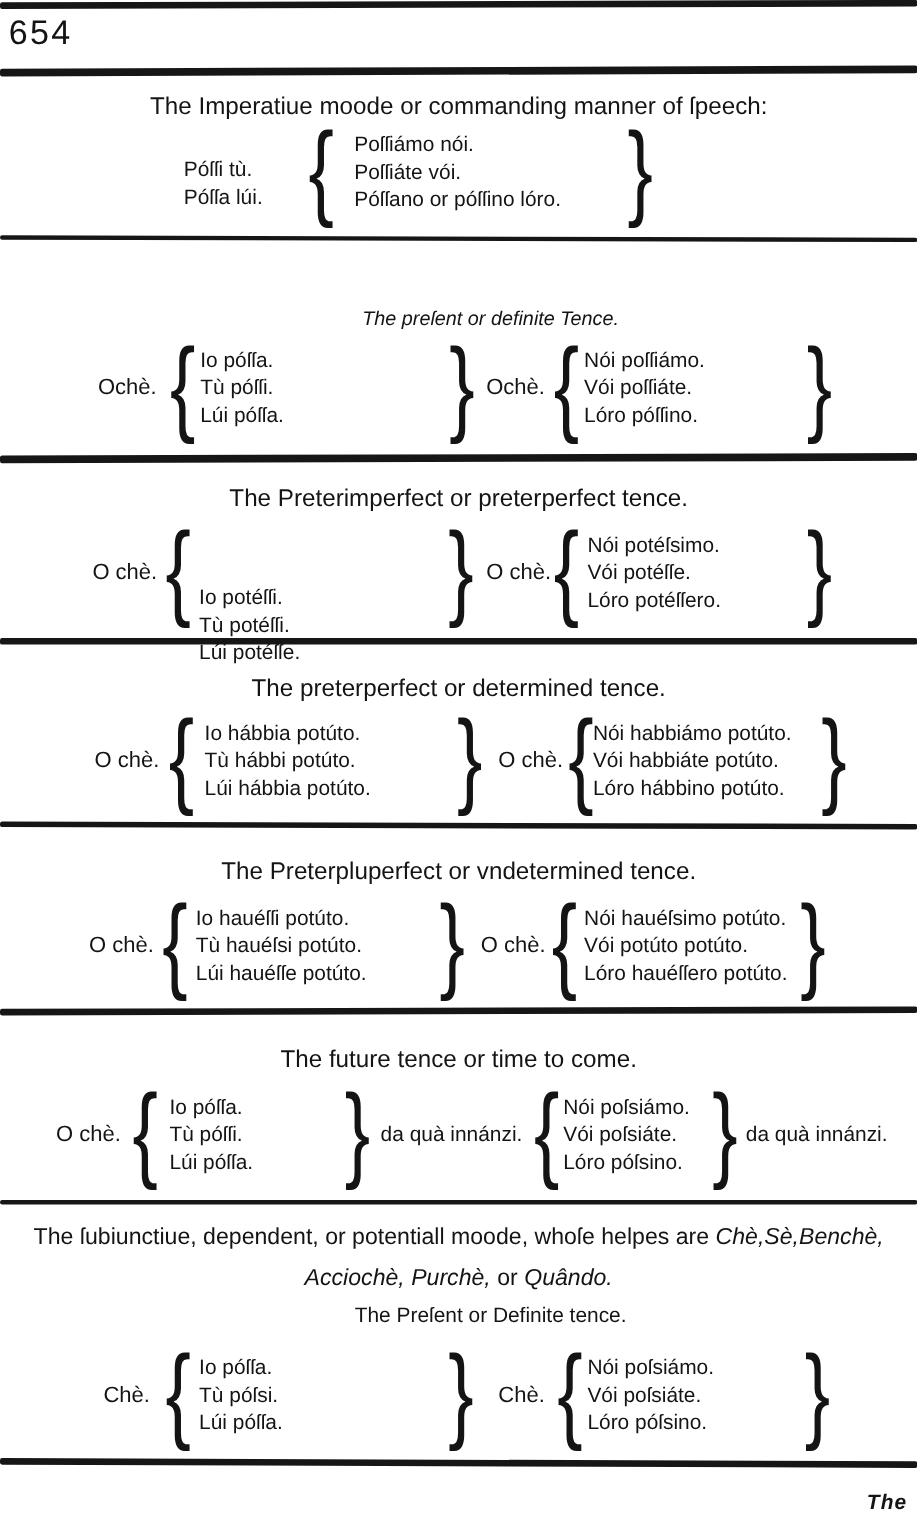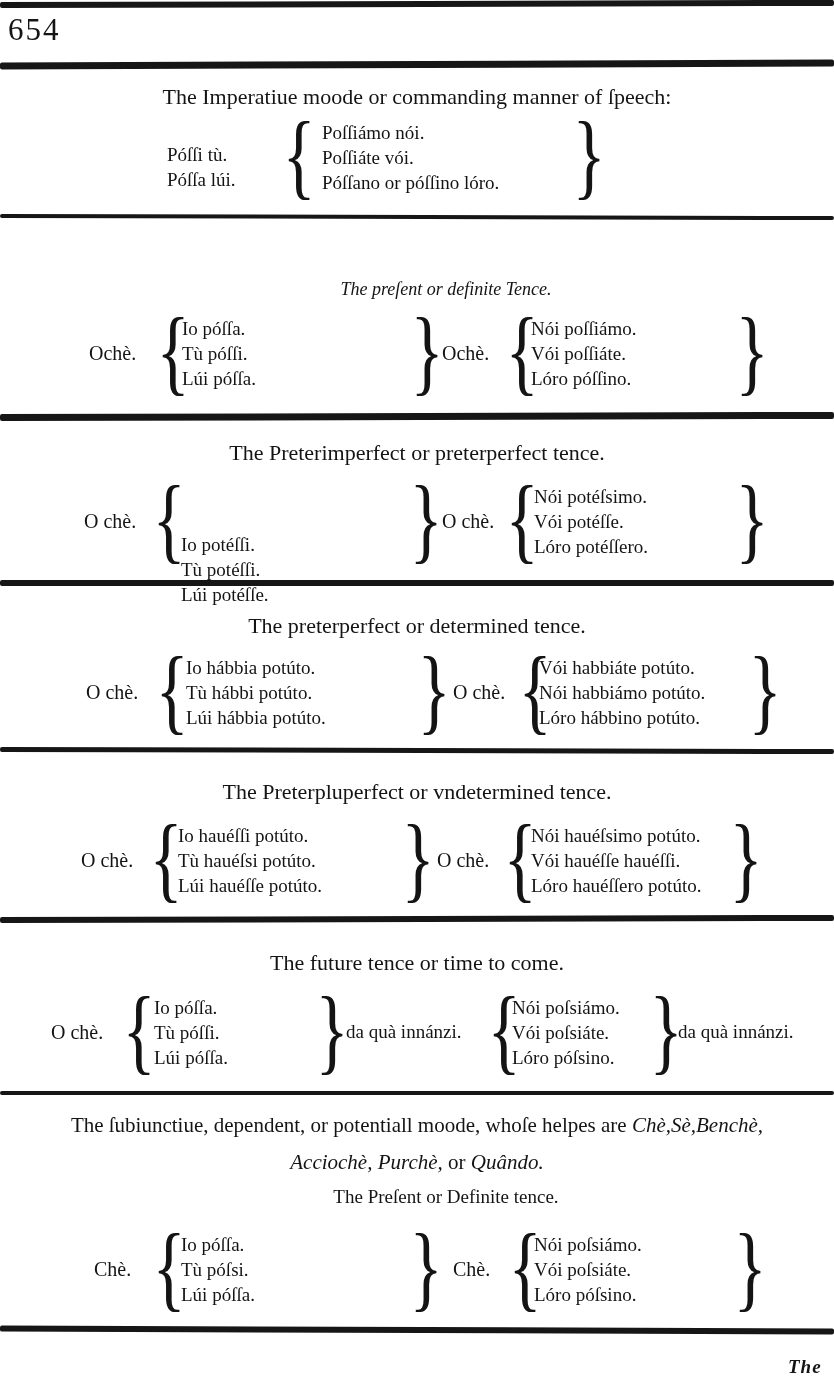--- a/index.html
+++ b/index.html
@@ -1,20 +1,20 @@
 <!DOCTYPE html>
 <html><head>
 <meta charset="utf-8">
 <style>
   html,body{margin:0;padding:0;background:#e9e9e9;}
   .page{
     position:relative;
     width:834px;height:1384px;
     background:#ffffff;
-    font-family:Liberation Serif, serif;
+    font-family:Liberation Sans, sans-serif;
     color:#141414;
     overflow:hidden;
   }
   .rule{position:absolute;left:0;width:834px;background:#161616;border-radius:2px;}
   .pagenum{position:absolute;left:8px;top:12px;font-size:31px;letter-spacing:2px;}
   .title{position:absolute;left:0;top:16px;width:100%;text-align:center;font-size:33px;letter-spacing:1px;}
   .heading{position:absolute;left:0;width:100%;text-align:center;font-size:22px;white-space:nowrap;}
   .subheading{position:absolute;left:0;width:100%;text-align:center;font-size:18px;font-style:italic;padding-left:29px;}
   .row{position:absolute;left:0;width:834px;height:90px;}
   .row > *{position:absolute;top:50%;transform:translateY(-50%);}
@@ -107,42 +107,42 @@
     <span class="brace" style="left:149px;">{</span>
     <div class="lines" style="left:186px;">
       <div>Io hábbia potúto.</div>
       <div>Tù hábbi potúto.</div>
       <div>Lúi hábbia potúto.</div>
     </div>
     <span class="brace" style="left:411px;">}</span>
     <span class="lbl" style="left:453px;">O chè.</span>
     <span class="brace" style="left:512px;">{</span>
     <div class="lines" style="left:539px;">
+      <div>Nói habbiámo potúto.</div>
       <div>Vói habbiáte potúto.</div>
-      <div>Nói habbiámo potúto.</div>
       <div>Lóro hábbino potúto.</div>
     </div>
     <span class="brace" style="left:742px;">}</span>
   </div>
 
   <div class="heading" style="top:779px;">The Preterpluperfect or vndetermined tence.</div>
   <div class="row" style="top:815px;">
     <span class="lbl" style="left:81px;">O chè.</span>
     <span class="brace" style="left:143px;">{</span>
     <div class="lines" style="left:178px;">
       <div>Io hauéſſi potúto.</div>
       <div>Tù hauéſsi potúto.</div>
       <div>Lúi hauéſſe potúto.</div>
     </div>
     <span class="brace" style="left:395px;">}</span>
     <span class="lbl" style="left:437px;">O chè.</span>
     <span class="brace" style="left:497px;">{</span>
     <div class="lines" style="left:531px;">
       <div>Nói hauéſsimo potúto.</div>
-      <div>Vói hauéſſe hauéſſi.</div>
+      <div>Vói potúto potúto.</div>
       <div>Lóro hauéſſero potúto.</div>
     </div>
     <span class="brace" style="left:723px;">}</span>
   </div>
 
   <div class="heading" style="top:950px;">The future tence or time to come.</div>
   <div class="row" style="top:987px;">
     <span class="lbl" style="left:51px;">O chè.</span>
     <span class="brace" style="left:116px;">{</span>
     <div class="lines" style="left:154px;">

